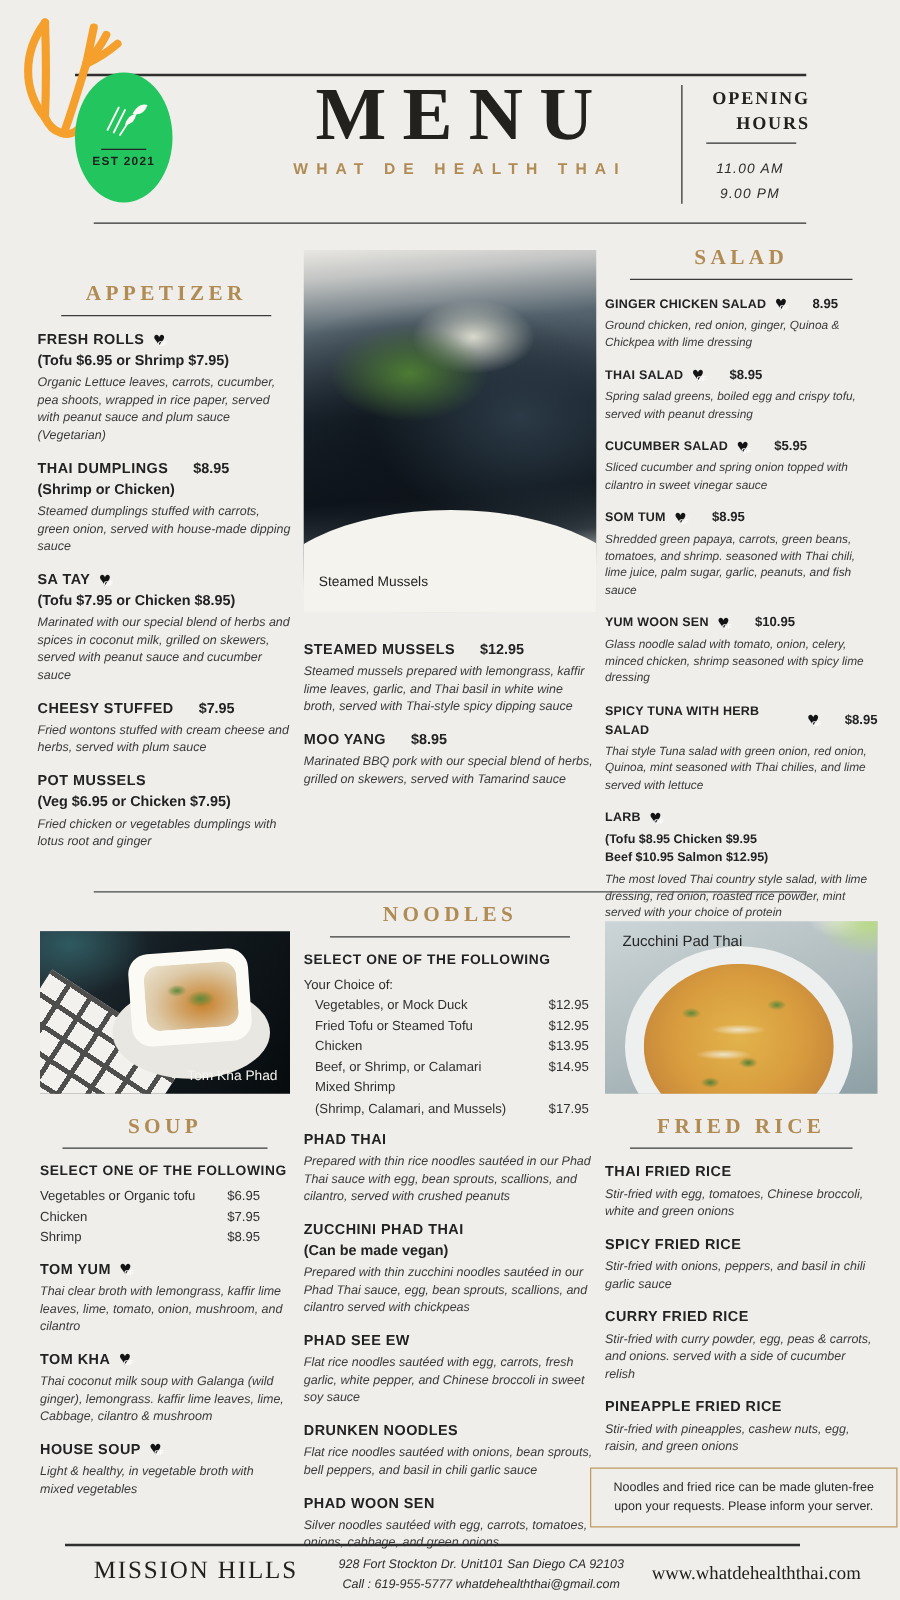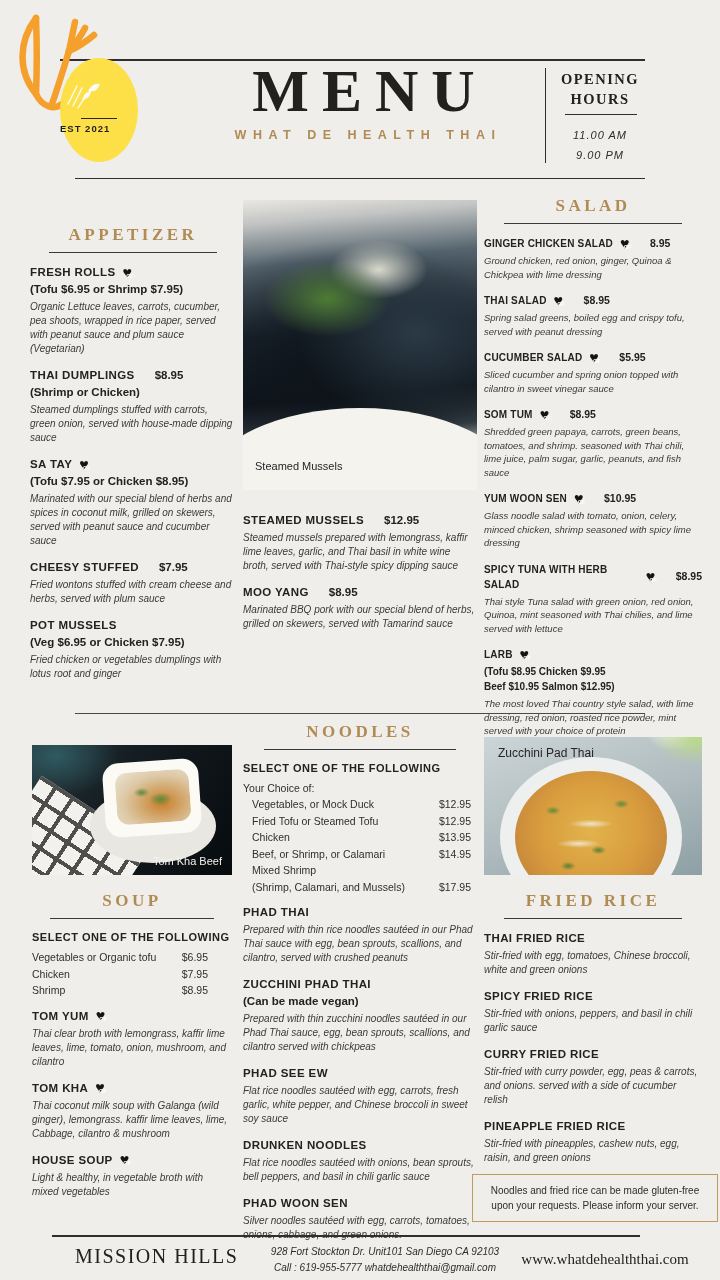--- a/index.html
+++ b/index.html
@@ -11,38 +11,38 @@
   
   .rule{position:absolute;border-top:1.6px solid #2f2f2f;}
   .top-rule{left:60px;top:59px;width:585px;border-top-width:2px;}
   .header-bottom-rule{left:75px;top:178px;width:570px;}
   .band-divider{left:75px;top:713px;width:570px;border-top-color:#4a4a4a;}
   .footer-rule{left:52px;top:1235px;width:588px;border-top-width:2px;}
 
   .cutlery{position:absolute;left:6px;top:6px;}
   .logo-badge{
     position:absolute;left:60px;top:58px;width:78px;height:104px;
-    background:#fde047;border-radius:50%;text-align:left;z-index:2;
+    background:#22c55e;border-radius:50%;text-align:center;z-index:2;
   }
   .logo-badge svg{margin-top:20px;}
   .badge-rule{width:36px;border-top:1px solid #262626;margin:2px auto 4px;}
   .badge-est{font-size:9.5px;letter-spacing:1px;color:#1f1f1f;font-weight:600;}
 
   .title-block{position:absolute;left:195px;top:60px;width:340px;text-align:center;}
   .menu-title{
     font-family:"Liberation Serif",serif;font-weight:700;font-size:60px;
     letter-spacing:13px;color:#23211e;line-height:1.05;margin-left:10px;
   }
   .menu-subtitle{
     margin-top:5px;font-size:12.5px;letter-spacing:6.5px;color:#b08b54;
     font-weight:600;margin-left:6px;
   }
   .hours-divider{position:absolute;left:545px;top:68px;height:95px;border-left:1.6px solid #2f2f2f;}
   .hours-label{
-    position:absolute;left:552px;top:70px;width:96px;text-align:center;
+    position:absolute;left:552px;top:70px;width:96px;text-align:right;
     font-family:"Liberation Serif",serif;font-size:14.5px;font-weight:700;
     letter-spacing:1.5px;color:#23211e;white-space:pre-line;line-height:1.35;
   }
   .hours-rule{position:absolute;left:565px;top:114px;width:72px;border-top:1.4px solid #2f2f2f;}
   .hours-times{position:absolute;left:552px;top:126px;width:96px;text-align:center;font-size:11px;letter-spacing:1px;color:#2d2d2d;line-height:1.8;font-style:italic;}
 
   
   .col{position:absolute;}
   .col-appetizer{left:30px;top:225px;width:206px;}
   .col-center-top{left:243px;top:200px;width:234px;}
@@ -201,21 +201,21 @@
 
   <div class="photo photo-mussels">
     <div class="mussels-plate"></div>
     <span class="photo-caption">Steamed Mussels</span>
   </div>
   <div class="photo photo-soup">
     <div class="soup-cloth"></div>
     <div class="soup-plate"></div>
     <div class="soup-bowl"></div>
     <div class="soup-broth"></div>
-    <span class="photo-caption">Tom Kha Beef</span>
+    <span class="photo-caption">Tom Kha Phad</span>
   </div>
   <div class="photo photo-padthai">
     <div class="padthai-bowl"></div>
     <div class="padthai-noodles"></div>
     <span class="photo-caption">Zucchini Pad Thai</span>
   </div>
 
   <div class="col col-appetizer">
     <div class="sec-head">APPETIZER</div>
     <div class="sec-rule"></div>

